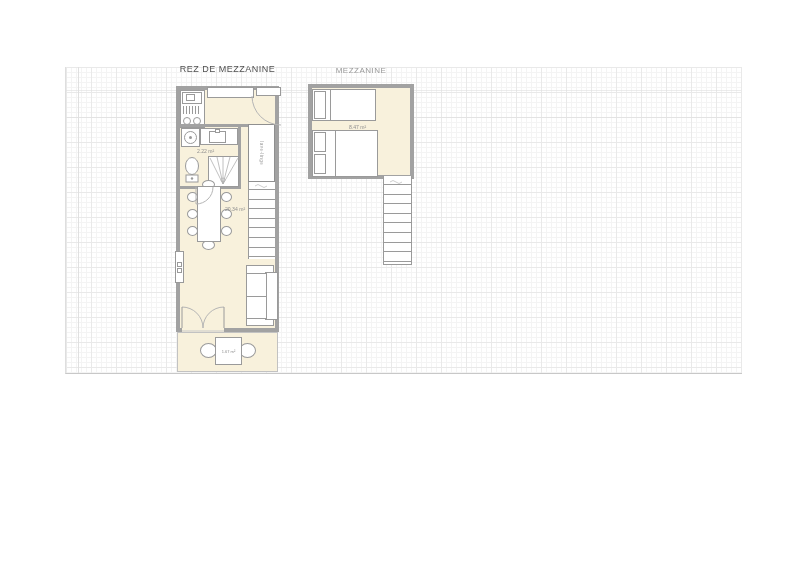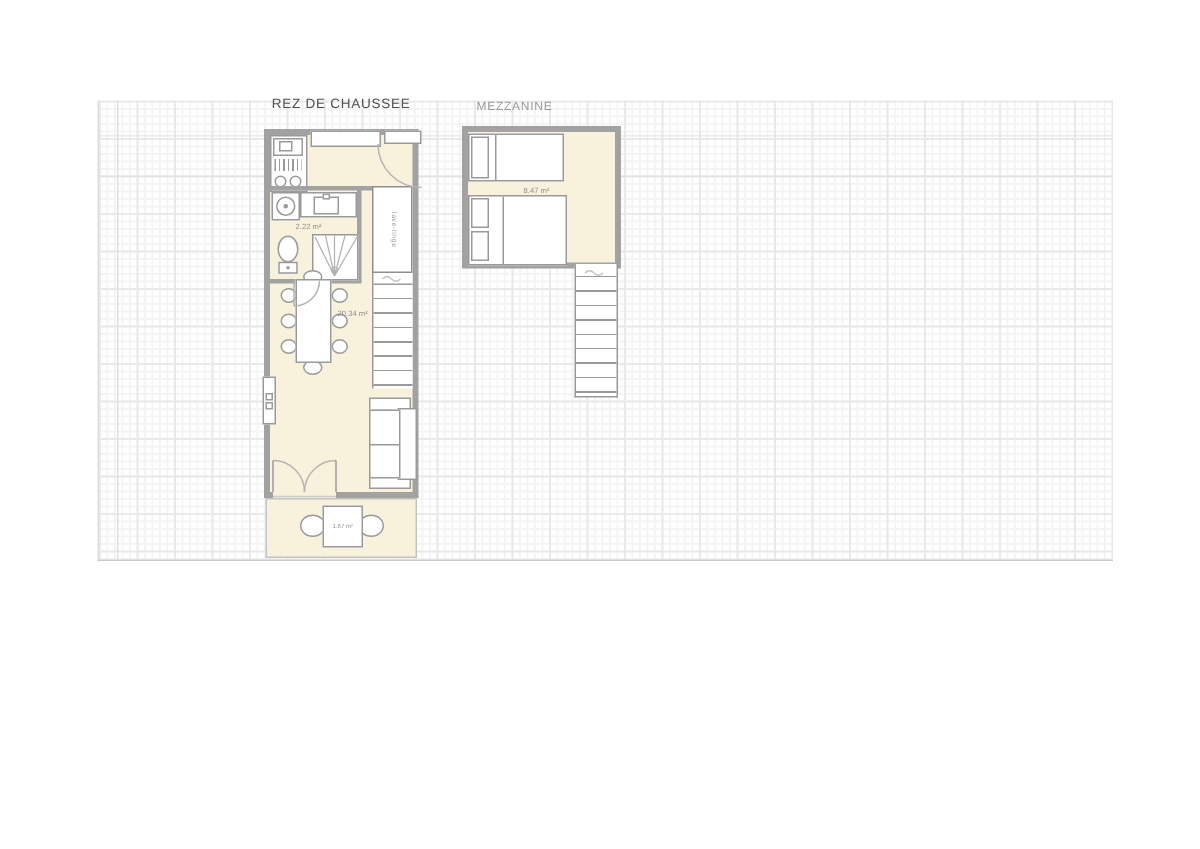--- a/index.html
+++ b/index.html
@@ -44,22 +44,22 @@
 </head>
 <body>
 
 <div class="canvas">
 
   <div class="grid"></div>
   <div class="gline" style="left:78px;top:67px;width:1px;height:306px;"></div>
   <div class="gline" style="left:65px;top:90px;width:676px;height:1px;opacity:.6;"></div>
   <div class="gline" style="left:65px;top:117px;width:676px;height:1px;opacity:.6;"></div>
 
-  <div class="plan-title" style="left:176px;top:64px;width:103px;">REZ DE CHAUSSEE</div>
-  <div class="plan-title light" style="left:290px;top:66px;width:106px;">MEZZANINE</div>
+  <div class="plan-title" style="left:176px;top:64px;width:103px;">REZ DE MEZZANINE</div>
+  <div class="plan-title light" style="left:308px;top:66px;width:106px;">MEZZANINE</div>
 
   <div class="room" style="left:176px;top:86px;width:103px;height:246px;"></div>
 
   <div class="furn" style="left:180px;top:90px;width:25px;height:38px;"></div>
   <div class="furn" style="left:182px;top:92px;width:20px;height:12px;"></div>
   <div class="furn" style="left:186px;top:94px;width:9px;height:7px;"></div>
   <div class="stripes-v" style="position:absolute;left:183px;top:106px;width:18px;height:8px;"></div>
   <div class="furn round" style="left:183px;top:117px;width:8px;height:8px;"></div>
   <div class="furn round" style="left:193px;top:117px;width:8px;height:8px;"></div>
 

